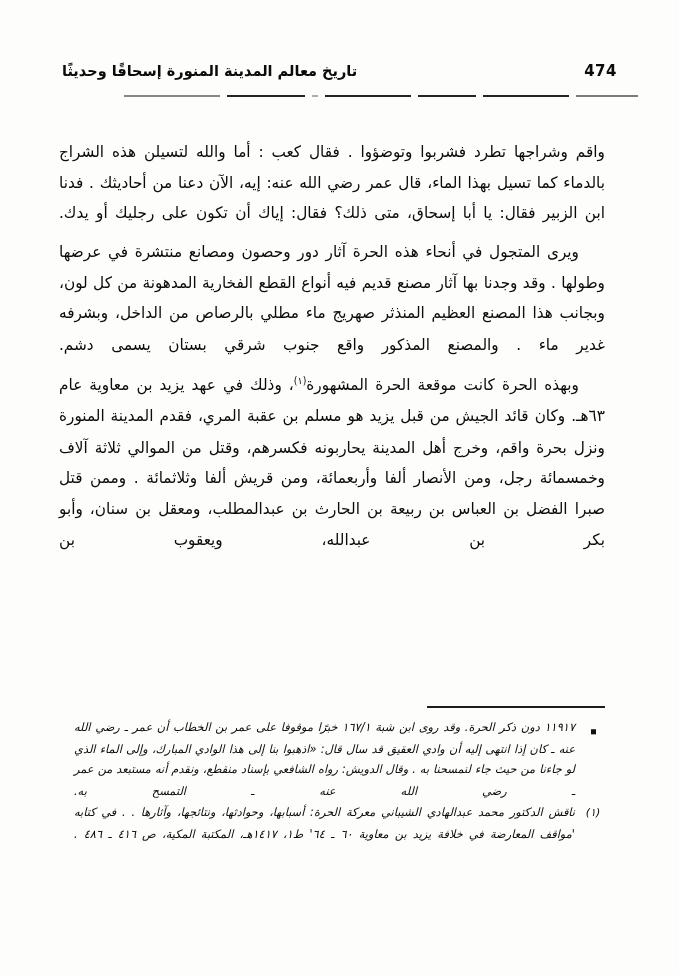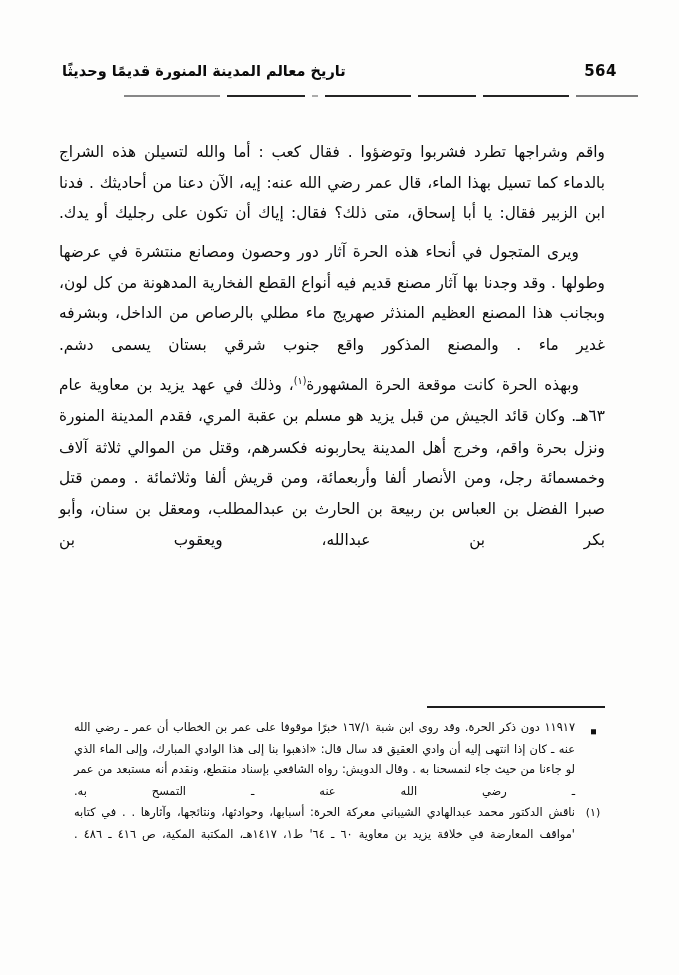--- a/index.html
+++ b/index.html
@@ -104,20 +104,21 @@
     font-weight: normal;
   }
 
   
   .footnote-zone {
     position: absolute;
     top: 706px;
     right: 74px;
     left: 74px;
     direction: rtl;
+    font-style: italic;
   }
   .fn-rule {
     width: 178px;
     height: 2.4px;
     background: #111;
     margin: 0 0 9px 0;
     opacity: .95;
   }
   .fn {
     display: flex;
@@ -152,22 +153,22 @@
     text-align-last: justify;
   }
 </style>
 </head>
 <body>
 
 <div class="page">
 
   <div class="header-zone">
     <div class="header-row">
-      <div class="header-title">تاريخ معالم المدينة المنورة قديمًا وحديثًا</div>
-      <div class="folio">564</div>
+      <div class="header-title">تاريخ معالم المدينة المنورة إسحاقًا وحديثًا</div>
+      <div class="folio">474</div>
     </div>
     <div class="header-rule">
       <i></i>
         <i></i>
         <i></i>
         <i></i>
         <i></i>
         <i></i>
         <i></i>
     </div>

